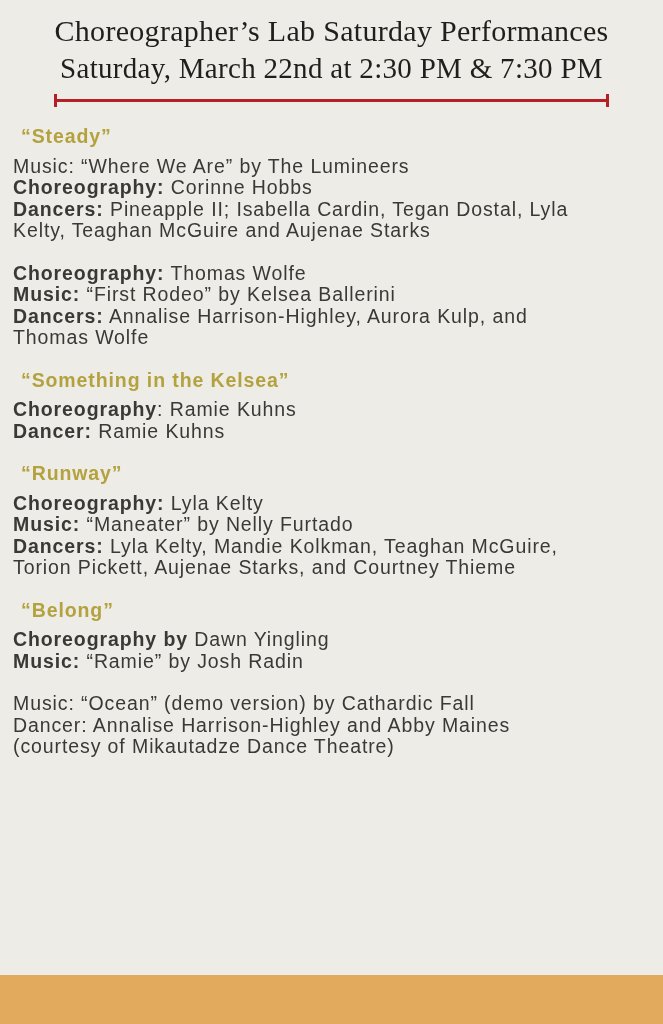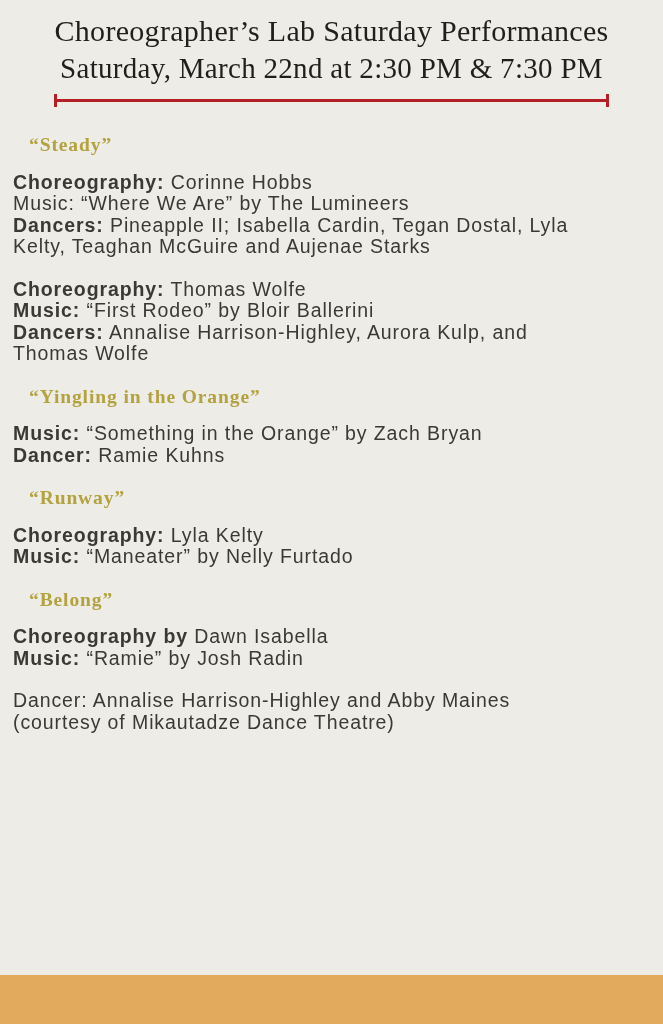--- a/index.html
+++ b/index.html
@@ -49,22 +49,21 @@
     padding: 11px 62px 0 13px;
     color: #3a3936;
     font-size: 19.5px;
     line-height: 21.5px;
     letter-spacing: 0.9px;
   }
   .section { margin: 0 0 21px 0; }
   .sec-title {
     color: #b3a23e;
     font-weight: bold;
-    margin: 16px;
-    font-family: Liberation Serif, serif;
+    margin: 8px;
   }
   .line { margin: 0; }
   .b { font-weight: bold; }
   .bottom-bar {
     position: absolute;
     left: 0; bottom: 0;
     width: 100%;
     height: 49px;
     background: #e2aa5d;
   }
@@ -77,50 +76,52 @@
   <div class="header">
     <h1 class="title">Choreographer’s Lab Saturday Performances</h1>
     <h2 class="subtitle">Saturday, March 22nd at 2:30 PM &amp; 7:30 PM</h2>
     <div class="divider"></div>
   </div>
 
   <div class="content">
 
     <div class="section">
       <p class="sec-title">“Steady”</p>
+      <p class="line"><span class="b"></span><span>Music: “Where We Are” by The Lumineers</span></p>
       <p class="line"><span class="b">Choreography:</span><span> Corinne Hobbs</span></p>
-      <p class="line"><span class="b"></span><span>Music: “Where We Are” by The Lumineers</span></p>
       <p class="line"><span class="b">Dancers:</span><span> Pineapple II; Isabella Cardin, Tegan Dostal, Lyla Kelty, Teaghan McGuire and Aujenae Starks</span></p>
     </div>
 
     <div class="section">
       <p class="line"><span class="b">Choreography:</span><span> Thomas Wolfe</span></p>
-      <p class="line"><span class="b">Music:</span><span> “First Rodeo” by Bloir Ballerini</span></p>
+      <p class="line"><span class="b">Music:</span><span> “First Rodeo” by Kelsea Ballerini</span></p>
       <p class="line"><span class="b">Dancers:</span><span> Annalise Harrison-Highley, Aurora Kulp, and Thomas Wolfe</span></p>
     </div>
 
     <div class="section">
-      <p class="sec-title">“Yingling in the Orange”</p>
-      <p class="line"><span class="b">Music:</span><span> “Something in the Orange” by Zach Bryan</span></p>
+      <p class="sec-title">“Something in the Kelsea”</p>
+      <p class="line"><span class="b">Choreography</span><span>: Ramie Kuhns</span></p>
       <p class="line"><span class="b">Dancer:</span><span> Ramie Kuhns</span></p>
     </div>
 
     <div class="section">
       <p class="sec-title">“Runway”</p>
       <p class="line"><span class="b">Choreography:</span><span> Lyla Kelty</span></p>
       <p class="line"><span class="b">Music:</span><span> “Maneater” by Nelly Furtado</span></p>
+      <p class="line"><span class="b">Dancers:</span><span> Lyla Kelty, Mandie Kolkman, Teaghan McGuire, Torion Pickett, Aujenae Starks, and Courtney Thieme</span></p>
     </div>
 
     <div class="section">
       <p class="sec-title">“Belong”</p>
-      <p class="line"><span class="b">Choreography by</span><span> Dawn Isabella</span></p>
+      <p class="line"><span class="b">Choreography by</span><span> Dawn Yingling</span></p>
       <p class="line"><span class="b">Music:</span><span> “Ramie” by Josh Radin</span></p>
     </div>
 
     <div class="section">
+      <p class="line"><span class="b"></span><span>Music: “Ocean” (demo version) by Cathardic Fall</span></p>
       <p class="line"><span class="b"></span><span>Dancer: Annalise Harrison-Highley and Abby Maines (courtesy of Mikautadze Dance Theatre)</span></p>
     </div>
 
   </div>
 
   <div class="bottom-bar"></div>
 
 </div>
 
 </body></html>

